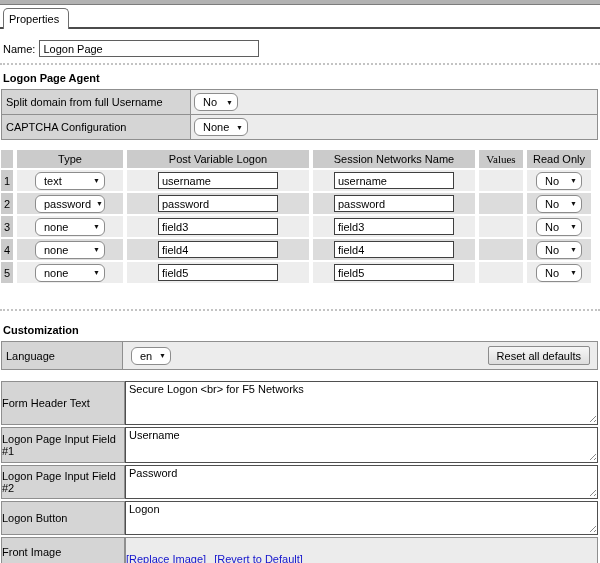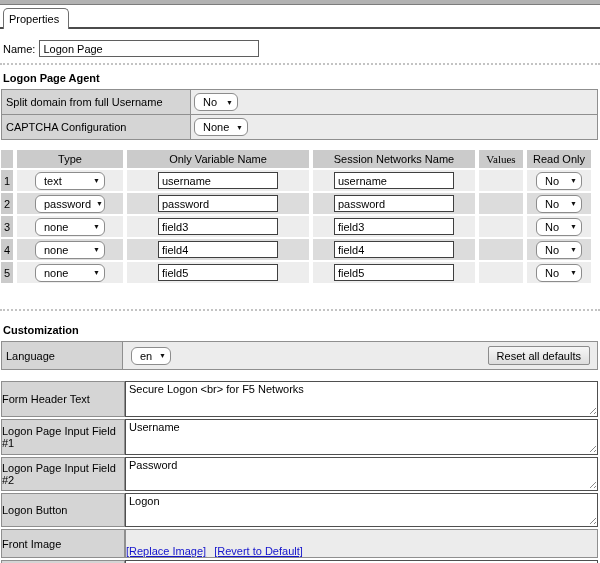--- a/index.html
+++ b/index.html
@@ -143,21 +143,21 @@
     </td>
   </tr>
 </tbody>
   </table>
 
 <table class="vars">
   <tbody>
       <tr>
     <td class="vh c-num"></td>
     <td class="vh c-type">Type</td>
-    <td class="vh c-post">Only Variable Name</td>
+    <td class="vh c-post">Post Variable Logon</td>
     <td class="vh c-session">Session Networks Name</td>
     <td class="vh c-values">Values</td>
     <td class="vh c-ro">Read Only</td>
   </tr>
 
   <tr class="vrow odd">
     <td class="vnum">1</td>
     <td class="dcell">
       <div class="sel sel-type">
         <span>text</span>
@@ -272,21 +272,21 @@
     </td>
   </tr>
 </tbody>
   </table>
 
 <table class="fields">
   <tbody>
       <tr>
     <td class="f-label">Form Header Text</td>
     <td class="f-value">
-      <textarea class="ta" style="height: 36px;">Secure Logon &lt;br&gt; for F5 Networks</textarea>
+      <textarea class="ta" style="height: 44px;">Secure Logon &lt;br&gt; for F5 Networks</textarea>
       <span class="resize-handle"></span>
     </td>
   </tr>
   <tr>
     <td class="f-label">Logon Page Input Field #1</td>
     <td class="f-value">
       <textarea class="ta" style="height: 36px;">Username</textarea>
       <span class="resize-handle"></span>
     </td>
   </tr>

